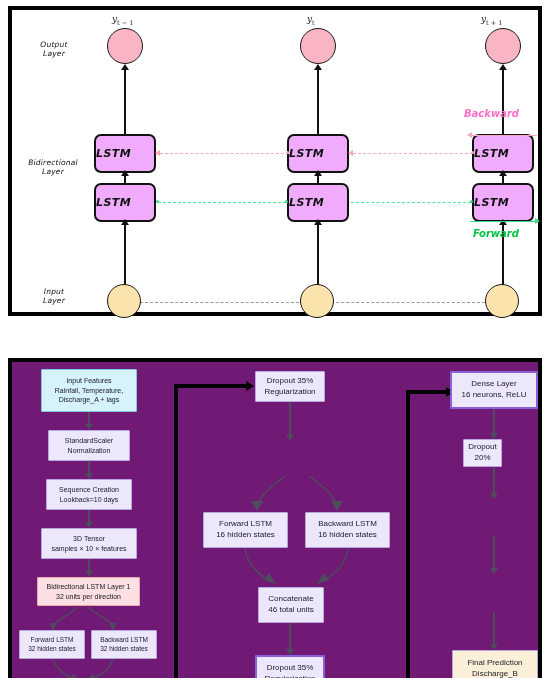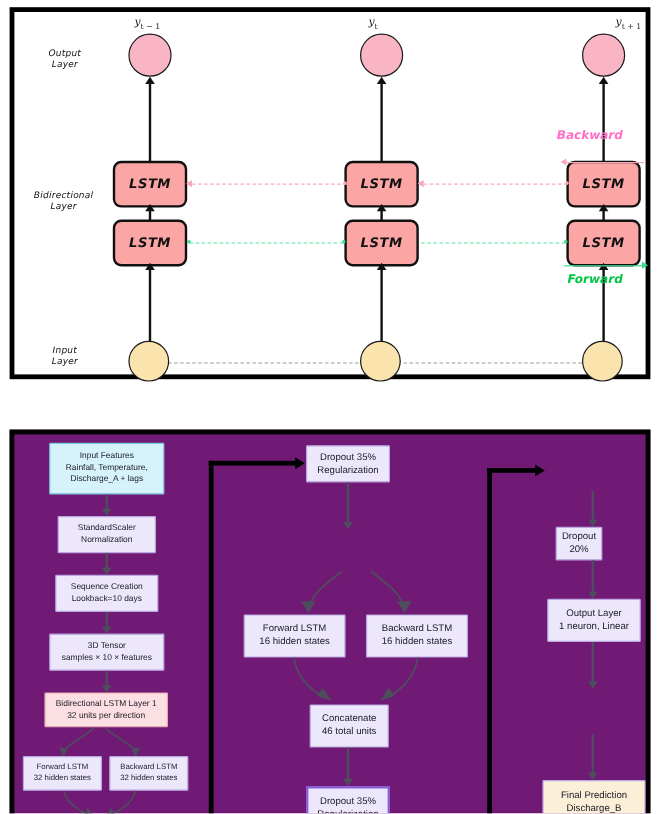--- a/index.html
+++ b/index.html
@@ -48,26 +48,25 @@
   .node-circle {
     position: absolute;
     border-radius: 50%;
     border: 1.4px solid #1a1a1a;
   }
   .node-out { background: #f9b5c4; }
   .node-in  { background: #fbe3ae; }
 
   .lstm-box {
     position: absolute;
-    background: #fca5a5;
+    background: #f0abfc;
     border: 2.2px solid #111111;
     border-radius: 7px;
     display: flex;
     align-items: center;
-    justify-content: center;
     font-family: "DejaVu Sans", sans-serif;
     font-size: 11px;
     font-weight: bold;
     font-style: italic;
     color: #111111;
     letter-spacing: .4px;
   }
   .vline-dark { position: absolute; background: #111111; width: 1.8px; }
 
   .arrow-up-head {
@@ -184,21 +183,21 @@
       <span>Input</span><br>
       <span>Layer</span>
     </div>
 
     <div class="y-label" style="left:100px; top:4px;">
       <span>y</span><sub>t − 1</sub>
     </div>
     <div class="y-label" style="left:295px; top:4px;">
       <span>y</span><sub>t</sub>
     </div>
-    <div class="y-label" style="left:501px; top:4px;">
+    <div class="y-label" style="left:469px; top:4px;">
       <span>y</span><sub>t + 1</sub>
     </div>
 
     <div class="input-dash" style="left:128px; top:292px; width:350px;"></div>
 
     <div class="node-circle node-out" style="left:95px; top:18px; width:36px; height:36px;"></div>
     <div class="vline-dark" style="left:112px; top:60px; height:65px;"></div>
     <div class="arrow-up-head" style="left:109px; top:54px;"></div>
 
     <div class="lstm-box" style="left:82px; top:124px; width:62px; height:39px;">
@@ -381,33 +380,33 @@
     <div class="fbox strong" style="left:243px; top:293px; width:70px; height:38px; font-size:8px;">
       <span class="l1">Dropout 35%</span>
       <span class="l2">Regularization</span>
     </div>
 
     <div class="thick" style="left:313px; top:327px; width:85px; height:4px;"></div>
     <div class="thick" style="left:394px; top:28px; width:4px; height:303px;"></div>
     <div class="thick" style="left:394px; top:28px; width:42px; height:4px;"></div>
     <div class="thick-head-right" style="left:434px; top:25px;"></div>
 
+    <div class="fbox strong" style="left:438px; top:9px; width:88px; height:38px; font-size:8px;">
+      <span class="l1">Dense Layer</span>
+      <span class="l2">16 neurons, ReLU</span>
+    </div>
     <div class="f-arrow" style="left:481px; top:47px; height:26px;"></div>
     <div class="f-arrow-head" style="left:478px; top:71px;"></div>
 
     <div class="fbox" style="left:451px; top:77px; width:39px; height:28px; font-size:8px;">
       <span class="l1">Dropout 20%</span>
     </div>
     <div class="f-arrow" style="left:481px; top:105px; height:28px;"></div>
     <div class="f-arrow-head" style="left:478px; top:131px;"></div>
 
-    <div class="fbox" style="left:444px; top:137px; width:78px; height:36px; font-size:8px;">
-      <span class="l1">Output Layer</span>
-      <span class="l2">1 neuron, Linear</span>
-    </div>
     <div class="f-arrow" style="left:481px; top:173px; height:35px;"></div>
     <div class="f-arrow-head" style="left:478px; top:206px;"></div>
 
     <div class="f-arrow" style="left:481px; top:250px; height:34px;"></div>
     <div class="f-arrow-head" style="left:478px; top:282px;"></div>
 
     <div class="fbox cream" style="left:440px; top:288px; width:86px; height:38px; font-size:8px;">
       <span class="l1">Final Prediction</span>
       <span class="l2">Discharge_B</span>
     </div>

